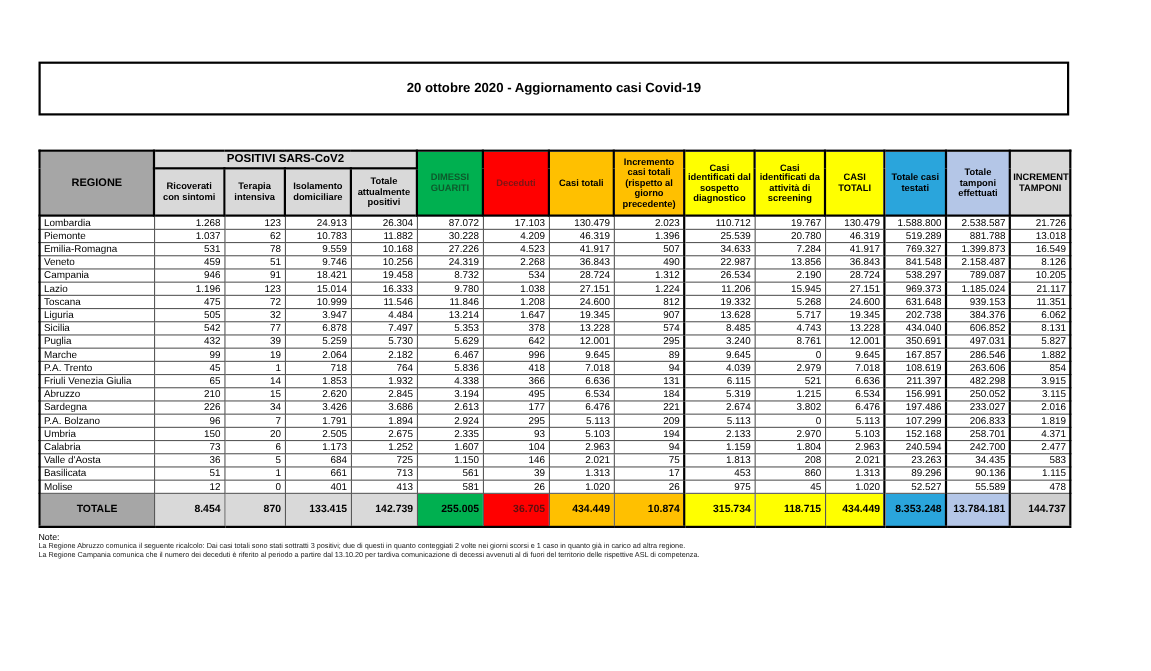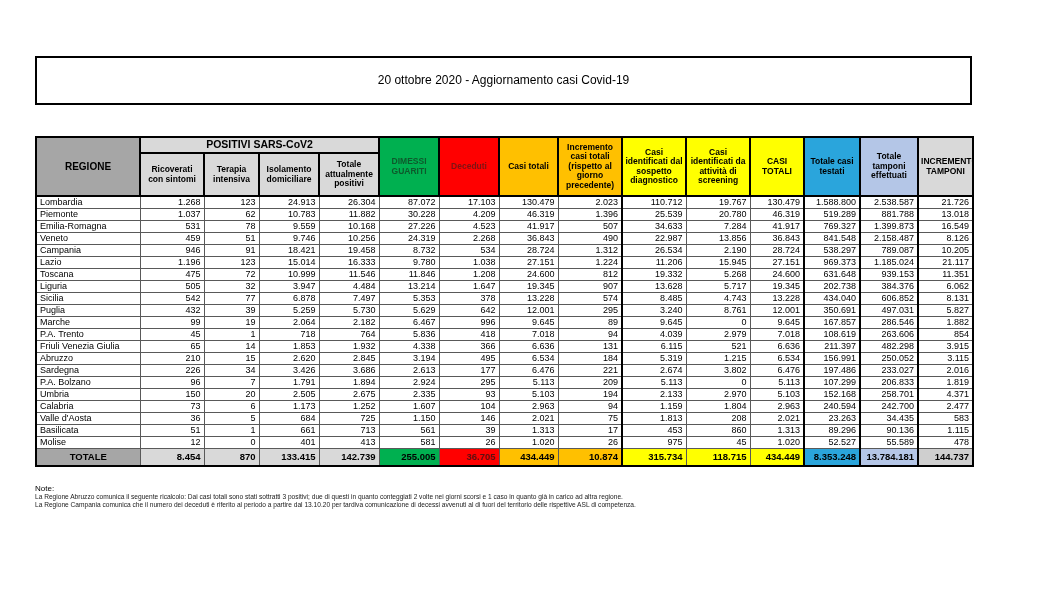--- a/index.html
+++ b/index.html
@@ -6,20 +6,21 @@
   body{
     width:1046px;height:610px;position:relative;background:#ffffff;
     font-family:"Liberation Sans", sans-serif;color:#000;
     overflow:hidden;
   }
   .title-box{
     position:absolute;left:35px;top:56px;width:933px;height:45px;
     border:2px solid #000;background:#fff;
     display:flex;flex-direction:column;justify-content:space-evenly;
     text-align:center;
+    font-weight:bold;
   }
   .title-box .t-line{font-size:12px;line-height:13px;}
   table.covid{
     position:absolute;left:35px;top:136px;
     border-collapse:collapse;table-layout:fixed;width:937px;
     border:2px solid #000;
   }
   th,td{overflow:hidden;white-space:nowrap;box-sizing:border-box;}
   th{
     border:2px solid #000;font-weight:bold;font-size:8.5px;line-height:9.5px;
@@ -38,21 +39,21 @@
   th.h-lav{background:var(--lavender,#b4c6e7);margin-top:32px;}
   th.h-gray{background:var(--light-gray,#d9d9d9);}
   tbody td{
     border:1px solid #595959;background:#fff;
     font-size:9px;line-height:10px;height:12px;padding:0 3px;
     text-align:right;vertical-align:middle;
   }
   tbody td.region-cell{text-align:left;}
   .bthick{border-left:2px solid #000 !important;}
   tr.total-row td{
-    font-weight:bold;height:18px;font-size:9.5px;
+    font-weight:bold;height:31px;font-size:9.5px;
     border-top:1.5px solid #000;border-bottom:2px solid #000;
   }
   tr.total-row td.region-cell{
     background:var(--header-gray,#a6a6a6);text-align:center;
   }
   tr.total-row td.col-0,tr.total-row td.col-1,
   tr.total-row td.col-2,tr.total-row td.col-3{background:var(--light-gray,#d9d9d9);}
   tr.total-row td.col-4{background:var(--green,#00b050);margin-left:16px;}
   tr.total-row td.col-5{background:var(--red,#ff0000);color:#5c0f0f;}
   tr.total-row td.col-6,tr.total-row td.col-7{background:var(--orange,#ffc000);}

